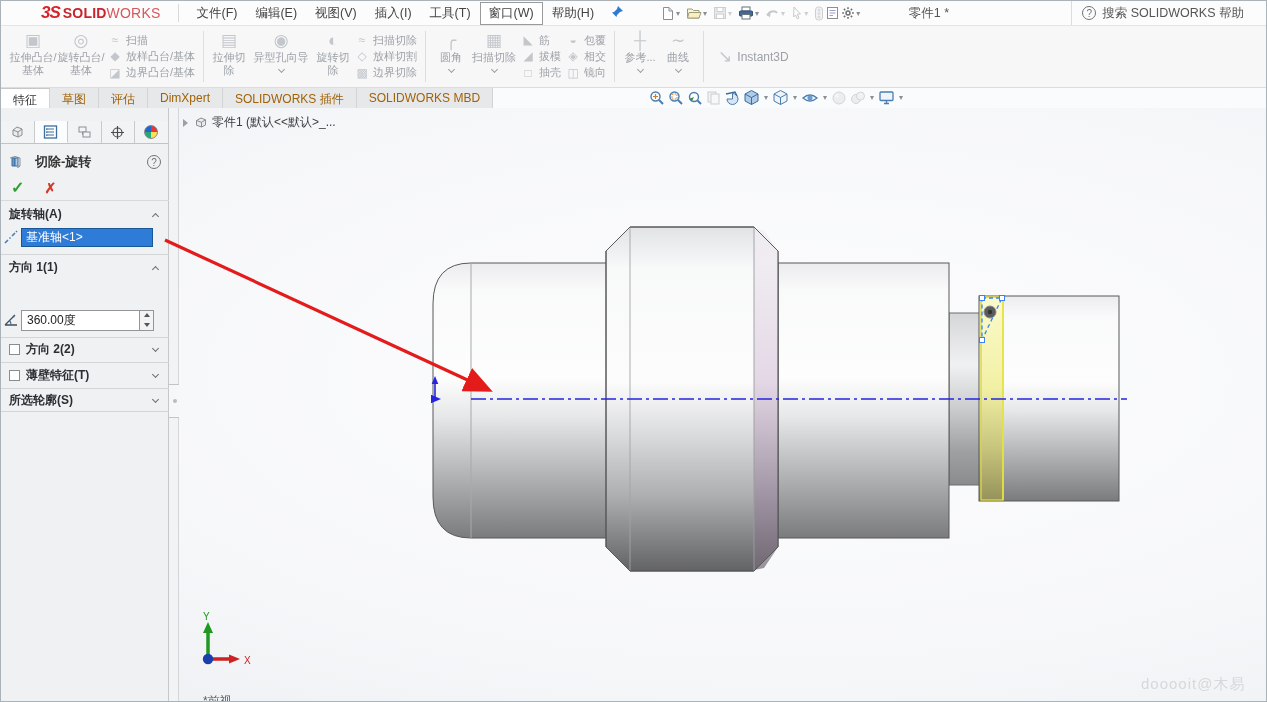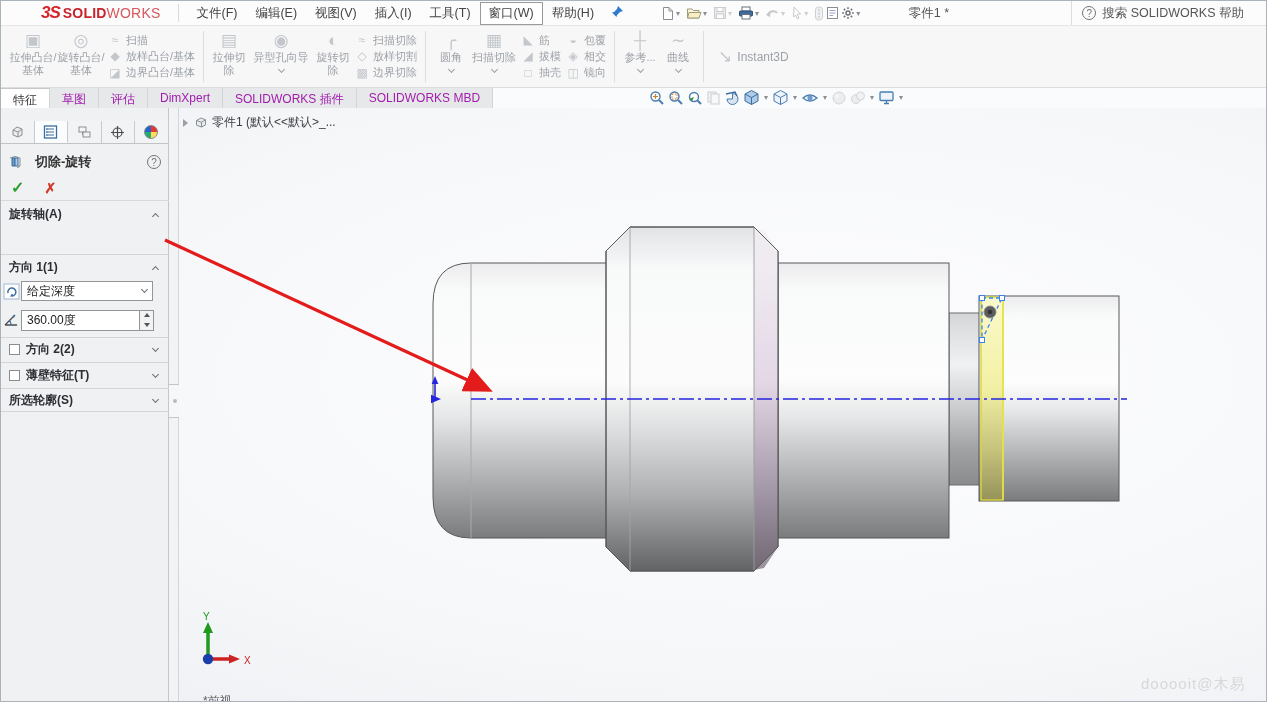--- a/index.html
+++ b/index.html
@@ -38,21 +38,21 @@
   .rstack { display:flex; flex-direction:column; justify-content:space-between; padding:4px 2px; }
   .rsmall { display:flex; align-items:center; height:17px; color:#9da2a7; font-size:11px; white-space:nowrap; }
   .ric-s { font-size:12px; color:#c3c7cb; width:16px; text-align:center; margin-right:3px; }
   .chv { display:inline-block; width:5px; height:5px; border-right:1.2px solid #9aa0a5; border-bottom:1.2px solid #9aa0a5; transform:rotate(45deg); }
   .rbig .chv { margin-top:3px; }
   .instant { display:flex; align-items:center; color:#9da2a7; font-size:12px; padding:0 8px; }
   .instant .ric { margin-right:5px; }
 
   
   .tabrow { position:absolute; left:0; top:86px; width:1267px; height:21px; background:linear-gradient(90deg,#ececed 0 400px,#fafbfc 400px); border-top:1px solid #dcdddf; display:flex; align-items:stretch; }
-  .tab { padding:3px 12px 0; font-size:12px; color:#a21caf; border-right:1px solid #d3d4d6; background:#e7e8e9; }
+  .tab { padding:3px 12px 0; font-size:12px; color:#a16207; border-right:1px solid #d3d4d6; background:#e7e8e9; }
   .tab.active { background:#fff; color:#333; border-top:1px solid #c6c7c9; font-weight:normal; }
 
   
   .hud { position:absolute; left:648px; top:87px; height:19px; display:flex; align-items:center; gap:3px; }
   .hud svg { display:block; }
   .hud .car { font-size:8px; color:#8b8f94; margin:0 1px; }
 
   
   .panel { position:absolute; left:0; top:107px; width:168px; height:595px; background:#f0f1f2; border-right:1px solid #c6c7c8; }
   .ptabs { position:absolute; left:0; top:13px; width:168px; height:23px; display:flex; border-bottom:1px solid #c2c3c4; background:#eceded; }
@@ -455,38 +455,35 @@
 
   <div class="pok">
     <span class="okmark">✓</span>
     <span class="xmark">✗</span>
   </div>
 
   <div class="sect-h" style="top:97px">
     <span>旋转轴(A)</span>
     <span class="chv-end cup"></span>
   </div>
+  <div class="prow" style="top:117px; height:24px">
+    <span class="rowicon">
+        <svg width="16" height="16" viewBox="0 0 16 16">
+          <path d="M2 14 L5 11 M6.5 9.5 L7.5 8.5 M9 7 L12 4 M13 3 L14 2" stroke="#4a7db0" stroke-width="1.6" fill="none"></path>
+        </svg>
+      </span>
+    <div class="selfield">
+        <span>基准轴&lt;1&gt;</span>
+      </div>
+  </div>
   <div class="hline" style="top:146px"></div>
 
   <div class="sect-h" style="top:150px">
     <span>方向 1(1)</span>
     <span class="chv-end cup"></span>
-  </div>
-  <div class="prow" style="top:171px; height:24px">
-    <span class="rowicon">
-        <svg width="17" height="17" viewBox="0 0 17 17">
-          <rect x="1" y="1" width="15" height="15" fill="#fdfdfe" stroke="#9fb8d2"></rect>
-          <path d="M5 10 A4 4 0 1 1 9 13" fill="none" stroke="#3b6d9e" stroke-width="1.5"></path>
-          <path d="M7 13.8 L11 13 L9 10.5 Z" fill="#3b6d9e"></path>
-        </svg>
-      </span>
-    <div class="ddfield">
-      <span>给定深度</span>
-      <span class="chv-end cdn"></span>
-    </div>
   </div>
   <div class="prow" style="top:199px; height:26px">
     <span class="rowicon">
         <svg width="17" height="16" viewBox="0 0 17 16">
           <path d="M2 13 H14 M2 13 L12 3" stroke="#4a4d50" stroke-width="1.3" fill="none"></path>
           <path d="M8 13 A6 6 0 0 0 6.5 8.5" fill="none" stroke="#3b6d9e" stroke-width="1.2"></path>
           <path d="M12 3 L9.5 4 L11 6 Z" fill="#3b6d9e"></path>
         </svg>
       </span>
     <div class="numfield">

